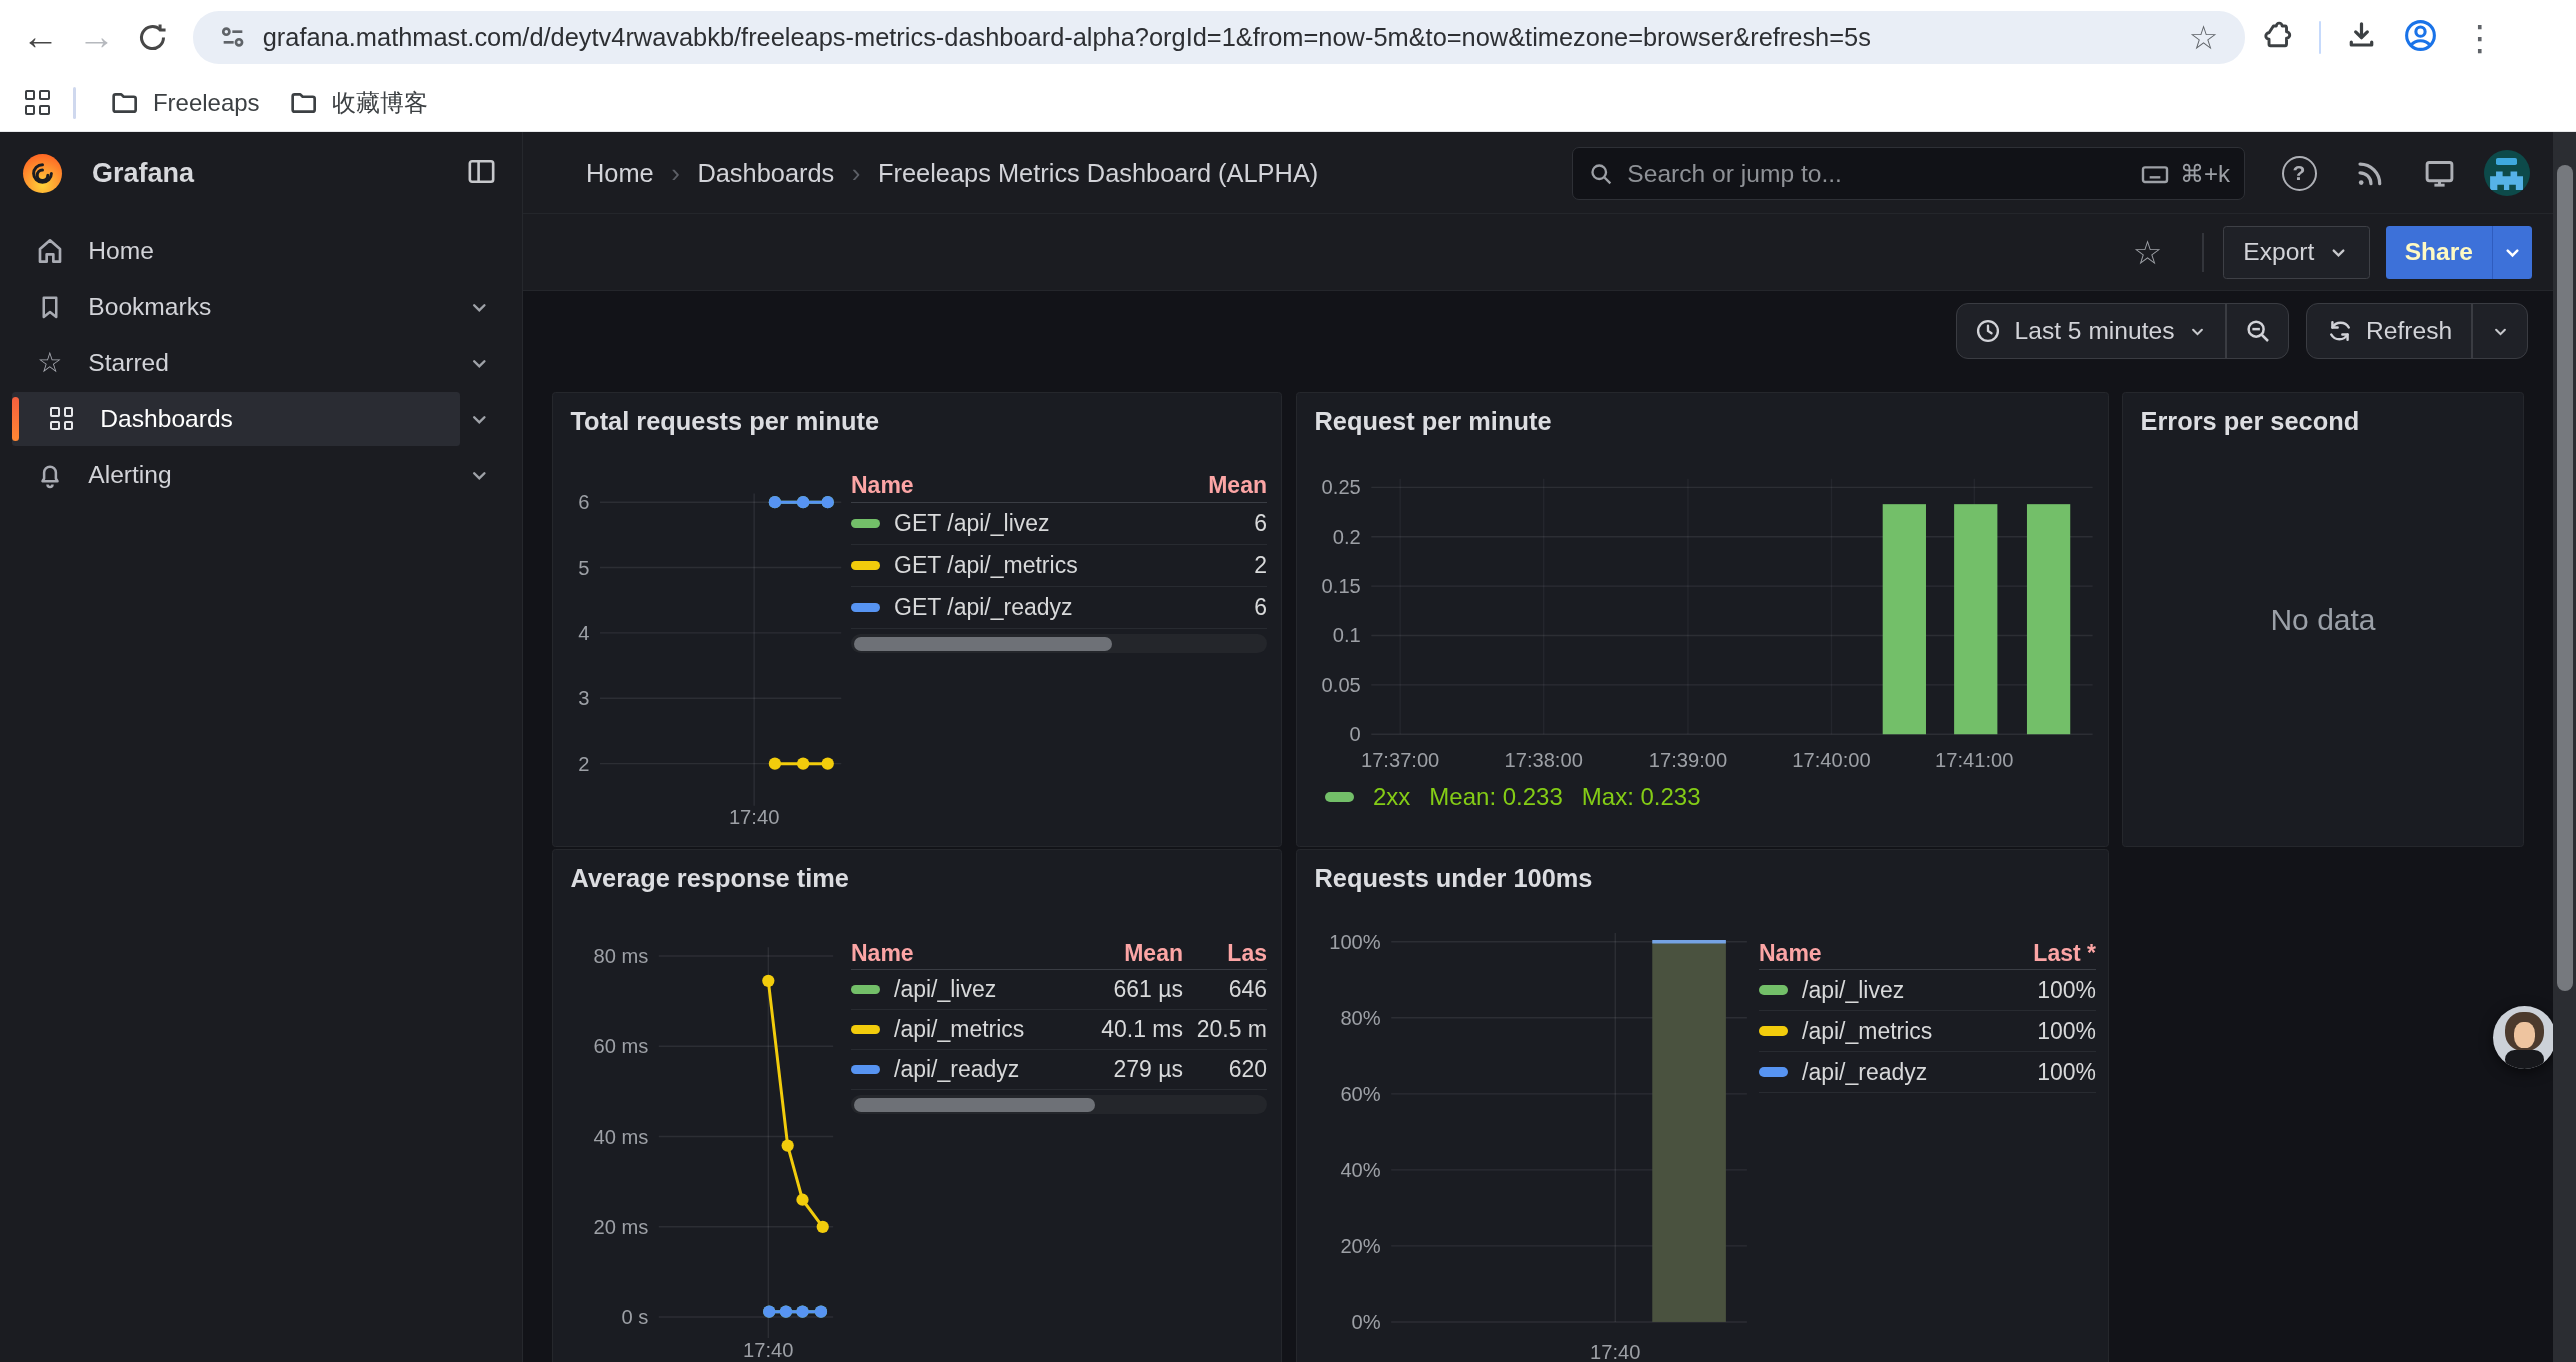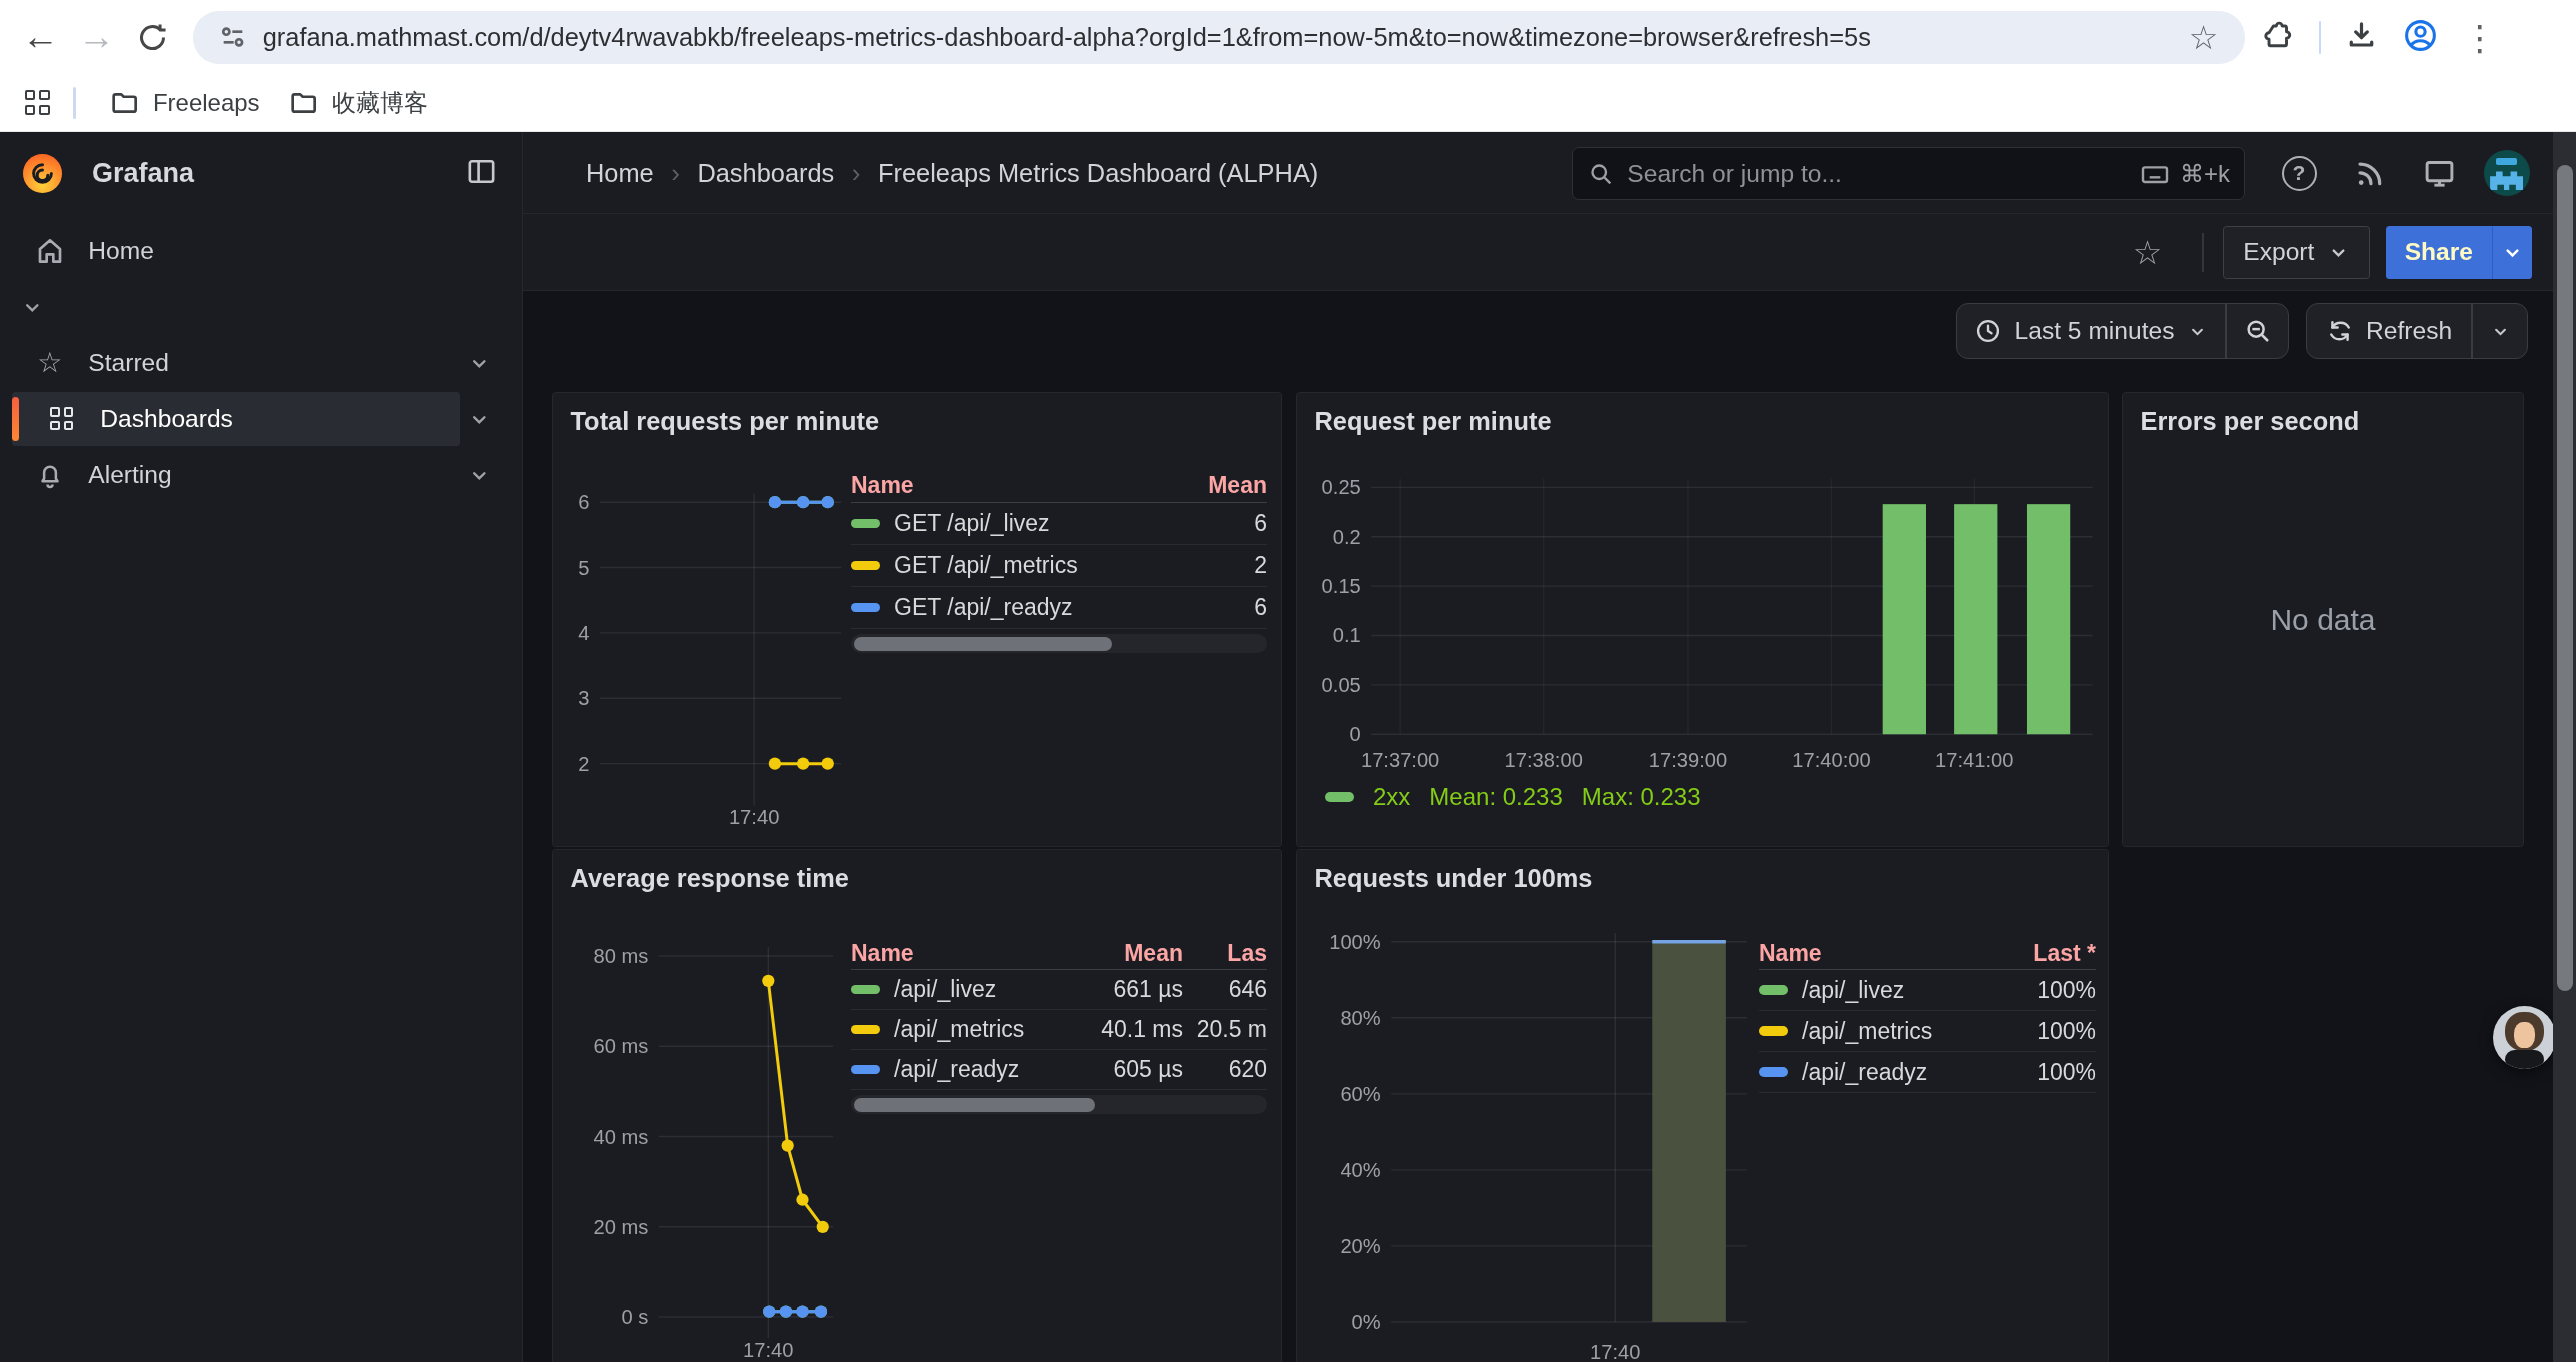--- a/index.html
+++ b/index.html
@@ -242,20 +242,28 @@
             <span class="side-icon">
               <svg width="32" height="32" viewBox="0 0 24 24" fill="none" stroke="#a9abb3" stroke-width="2" stroke-linejoin="round">
                 <path d="M4.5 10.5L12 4l7.5 6.5V20h-5v-5.5h-5V20h-5z"></path>
               </svg>
             </span>
             <span class="side-label">Home</span>
           </div>
           <span class="side-chev"></span>
         </div>
         <div class="side-item-row">
+          <div class="side-item">
+            <span class="side-icon">
+              <svg width="30" height="30" viewBox="0 0 24 24" fill="none" stroke="#a9abb3" stroke-width="2" stroke-linejoin="round">
+                <path d="M7 4.5h10V20l-5-4-5 4z"></path>
+              </svg>
+            </span>
+            <span class="side-label">Bookmarks</span>
+          </div>
           <span class="side-chev">
             <svg width="24.6" height="24.6" viewBox="0 0 24 24" fill="none" stroke="#9fa2a8" stroke-width="2.4" stroke-linecap="round">
                 <path d="M7 10l5 5 5-5"></path>
               </svg>
           </span>
         </div>
         <div class="side-item-row">
           <div class="side-item">
             <span class="side-icon" style="font-size:28px;">☆</span>
             <span class="side-label">Starred</span>
@@ -590,21 +598,21 @@
             <div class="lg-cell num" style="width: 84px; flex: 0 0 auto;">
               <span>20.5 m</span>
             </div>
           </div>
           <div class="lg-row" style="height: 40px;">
             <div class="lg-cell" style="flex: 1 1 0%;">
               <span class="lg-pill" style="background: rgb(87, 148, 242);"></span>
               <span>/api/_readyz</span>
             </div>
             <div class="lg-cell num" style="width: 132px; flex: 0 0 auto;">
-              <span>605 µs</span>
+              <span>279 µs</span>
             </div>
             <div class="lg-cell num" style="width: 84px; flex: 0 0 auto;">
               <span>620</span>
             </div>
           </div>
           <div class="lg-scrollbar">
             <div class="lg-thumb" style="width: 58%;"></div>
           </div>
         </div>
     </div>

